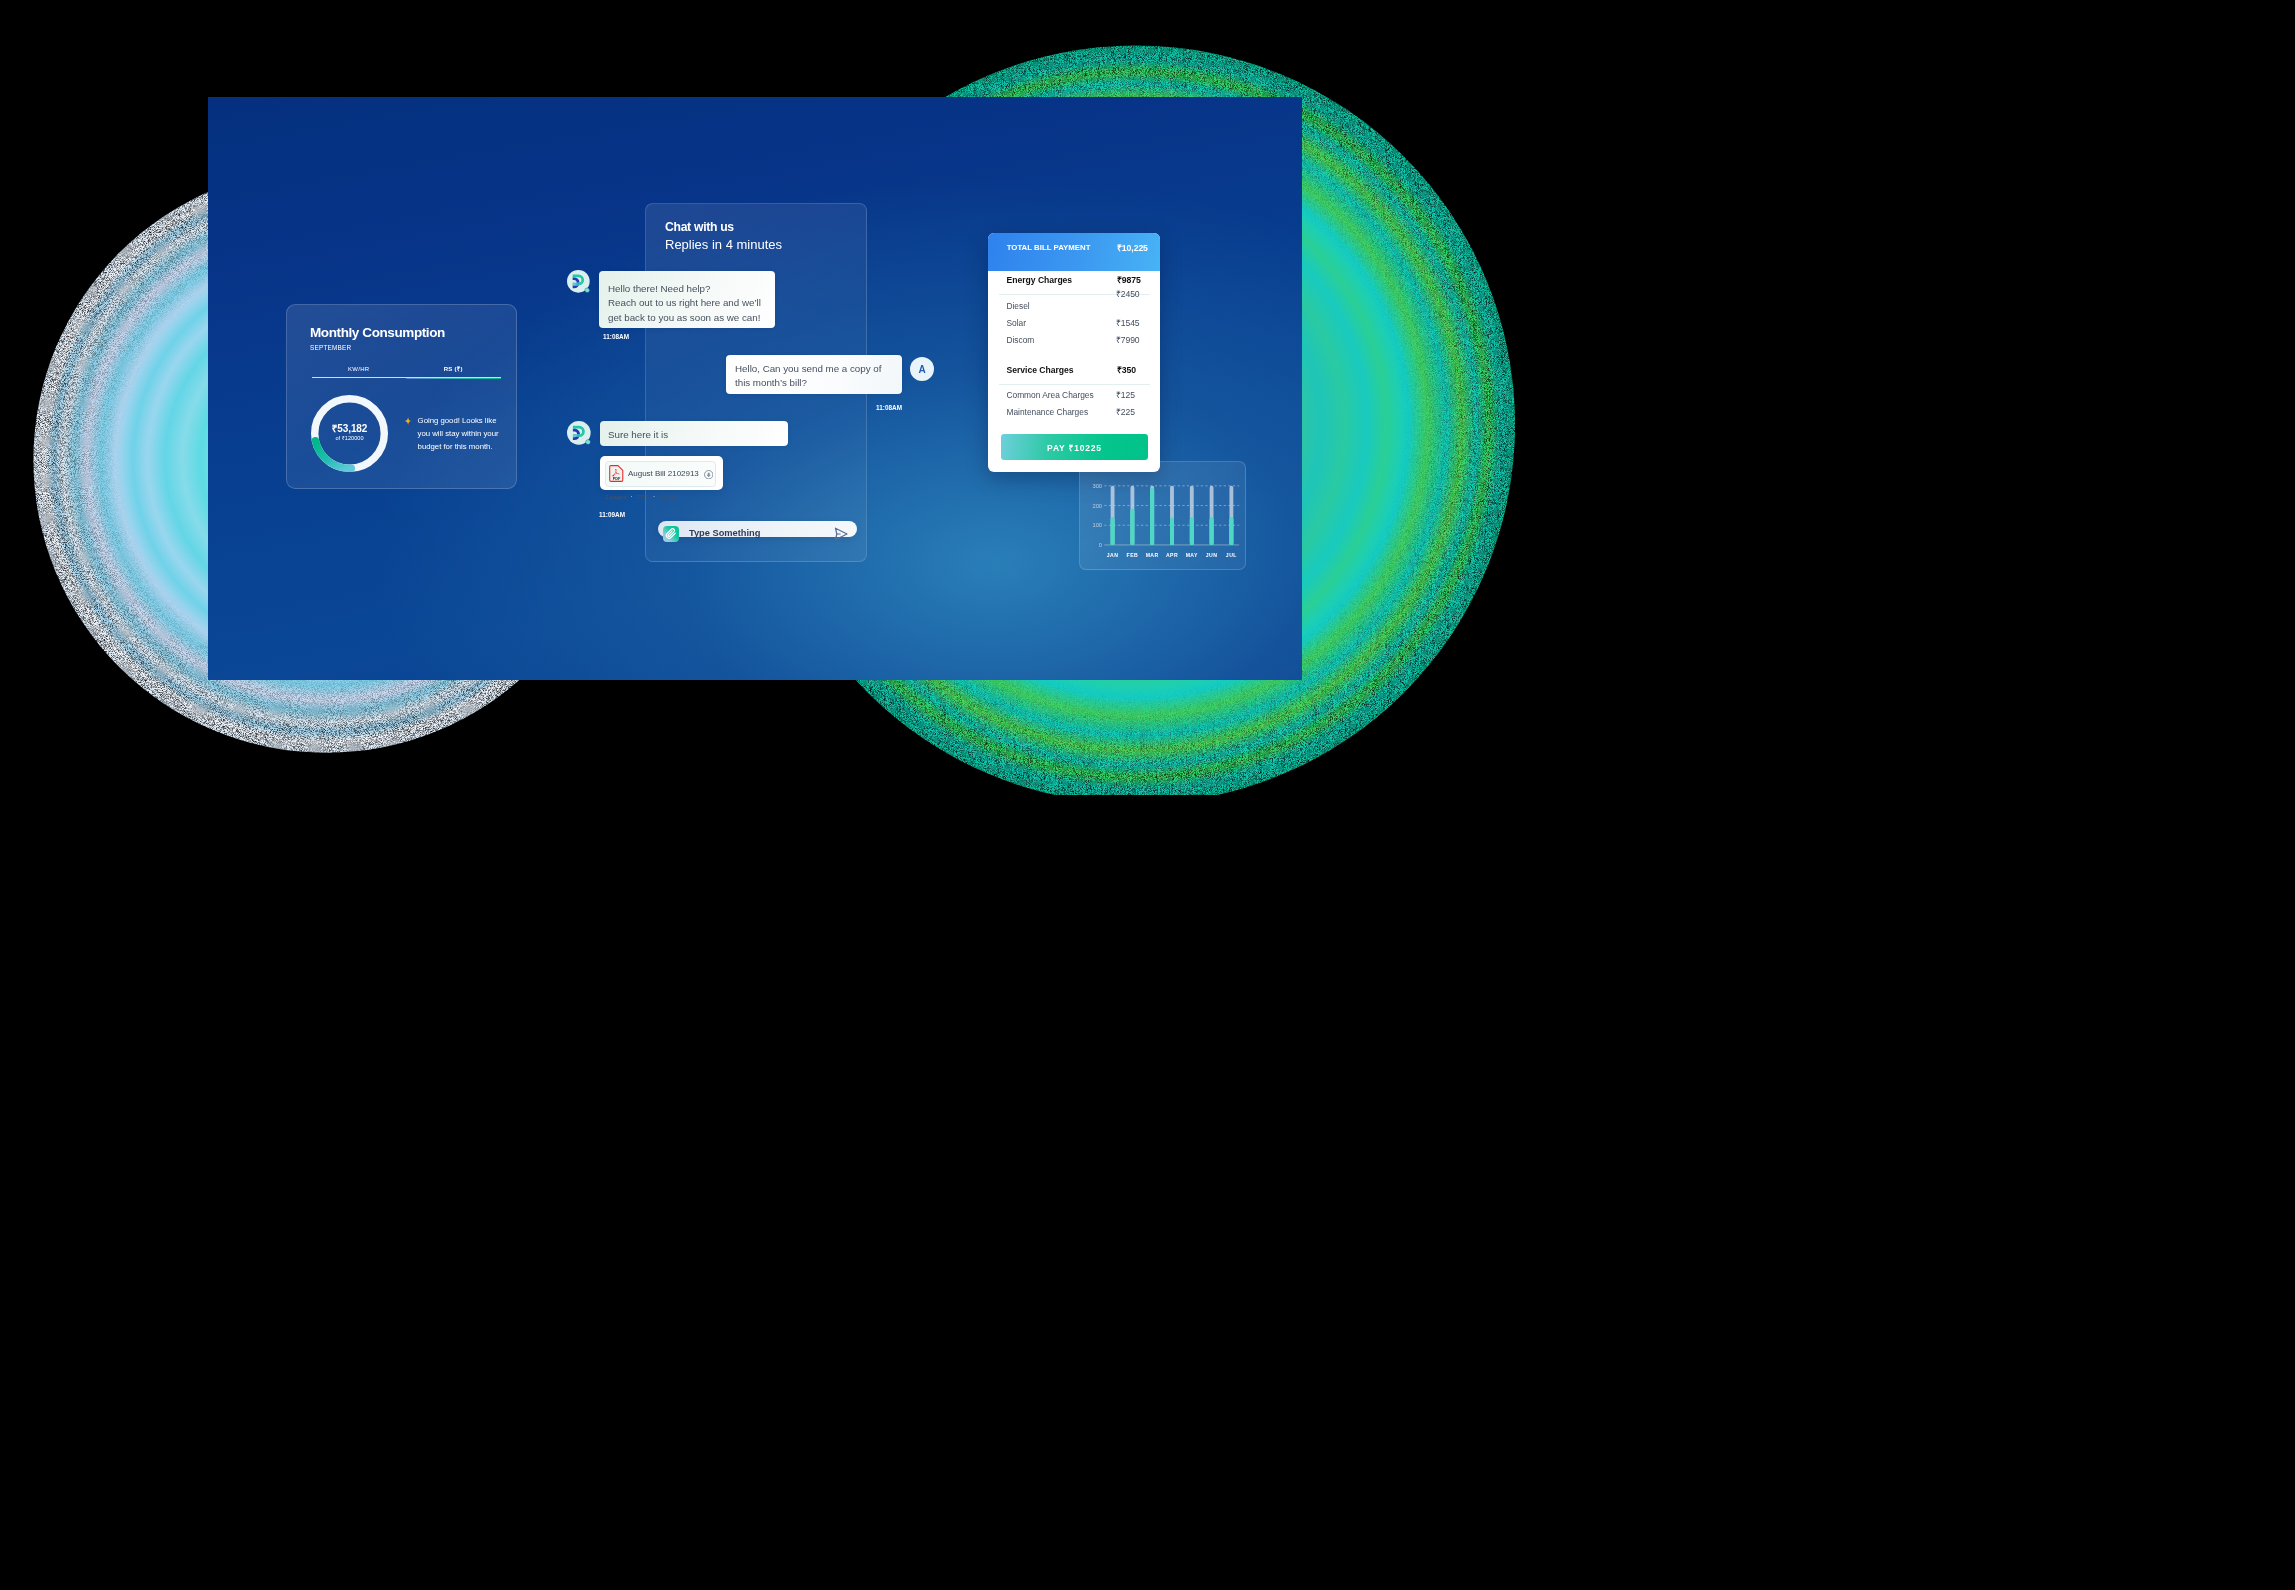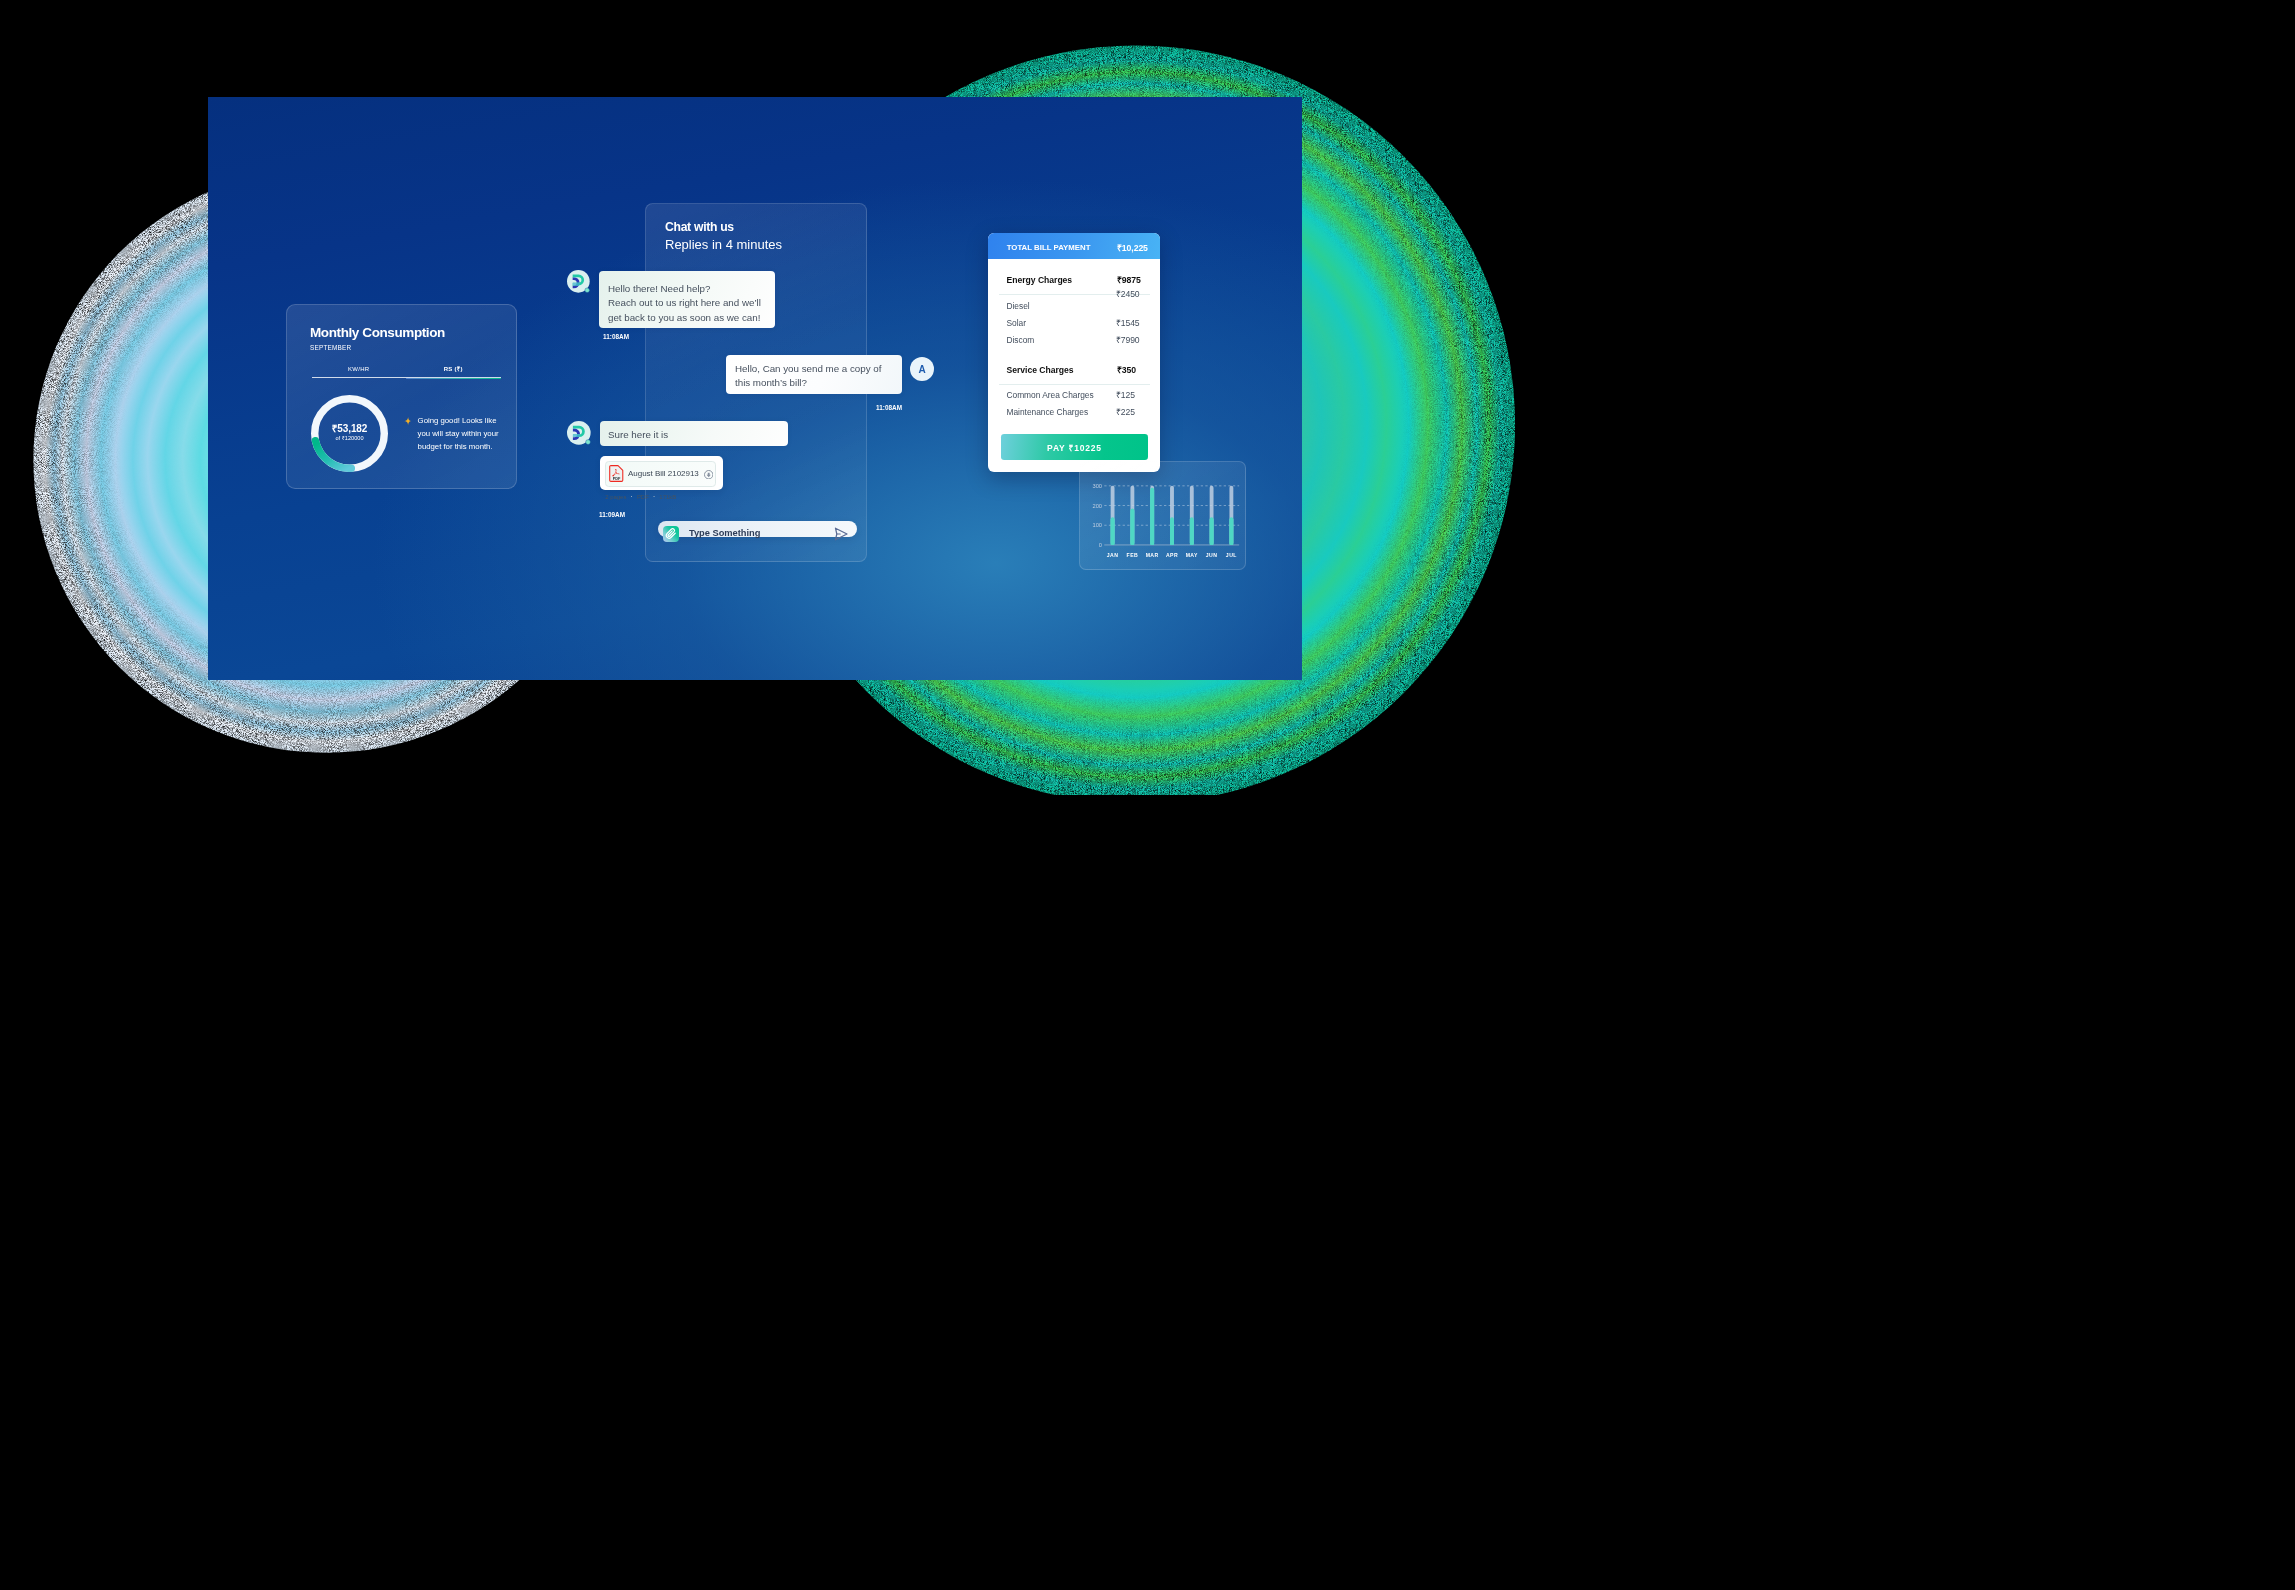--- a/index.html
+++ b/index.html
@@ -77,21 +77,21 @@
      background:linear-gradient(112deg,#dce6f1 0%,#e7eef6 30%,#eff4f9 62%,#f5f9fc 100%);
      box-shadow:0 2.3px 7.3px rgba(0,16,50,0.09);font-weight:bold;}
   #clipbtn{position:absolute;left:5.3px;top:5.3px;width:16px;height:16px;border-radius:3.9px;
      background:linear-gradient(48deg,#b9c7f2 0%,#79cfd4 30%,#18c6a2 62%,#03c68f 100%);}
   #inputph{position:absolute;left:31px;top:7.6px;font-size:9.3px;color:#2d3c58;letter-spacing:-0.02px;line-height:1;}
 
   
   #billcard{position:absolute;left:780px;top:136px;width:172px;height:239px;
      background:#fff;border-radius:6px;box-shadow:0 6.4px 21px rgba(0,8,36,0.28);
      overflow:hidden;}
-  #billhead{position:absolute;left:0;top:0;width:100%;height:26px;
+  #billhead{position:absolute;left:0;top:0;width:100%;height:38px;
      background:linear-gradient(100deg,#2f82ee 0%,#3b97f0 52%,#48b3f5 100%);}
   #billhead .l{position:absolute;left:18.7px;top:10.7px;font-size:7.8px;font-weight:700;color:#fff;
      letter-spacing:0.02px;line-height:1;}
   #billhead .r{position:absolute;left:129px;top:10.5px;font-size:8.7px;font-weight:700;color:#fff;
      line-height:1;letter-spacing:-0.1px;}
   .rowmain{position:absolute;left:18.5px;font-size:8.6px;font-weight:700;color:#101010;
      letter-spacing:-0.02px;line-height:1;}
   .rowmainv{position:absolute;left:129px;font-size:8.7px;font-weight:700;color:#101010;
      letter-spacing:-0.1px;line-height:1;}
   .rowsub{position:absolute;left:18.5px;font-size:8.4px;color:#434e5d;letter-spacing:-0.02px;line-height:1;}

